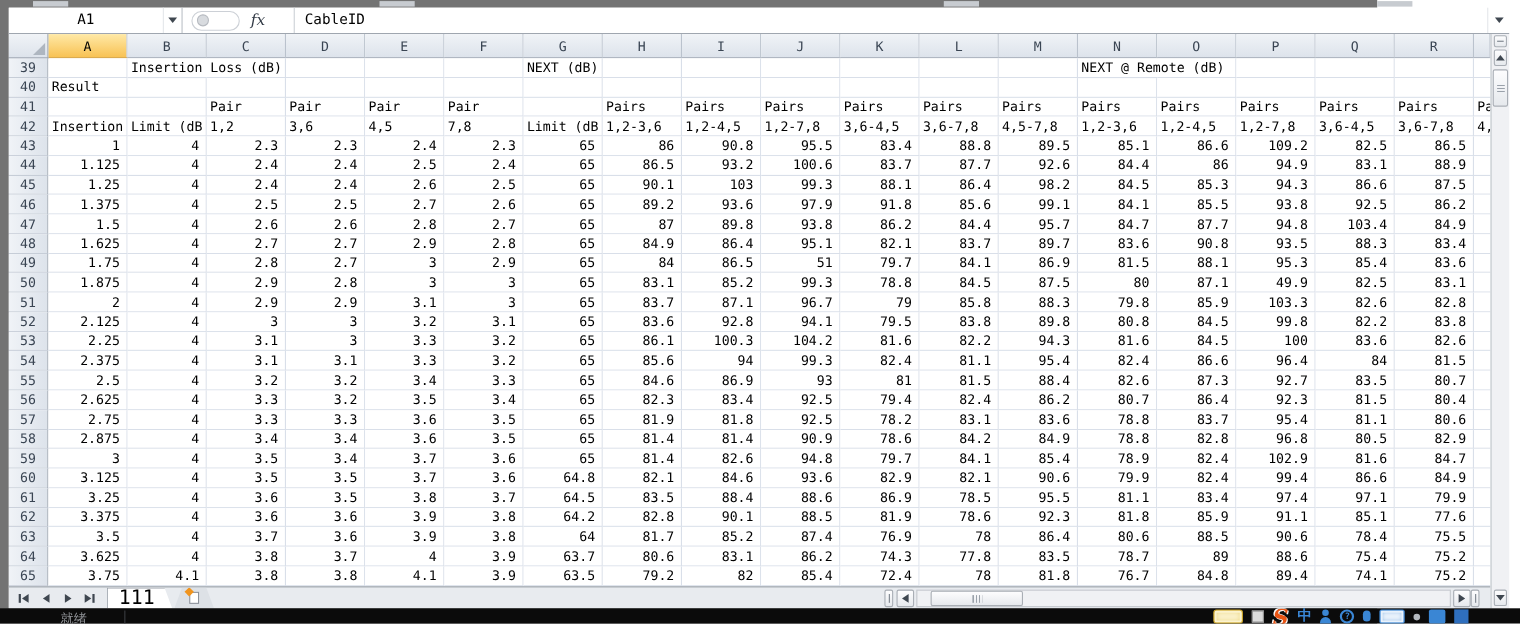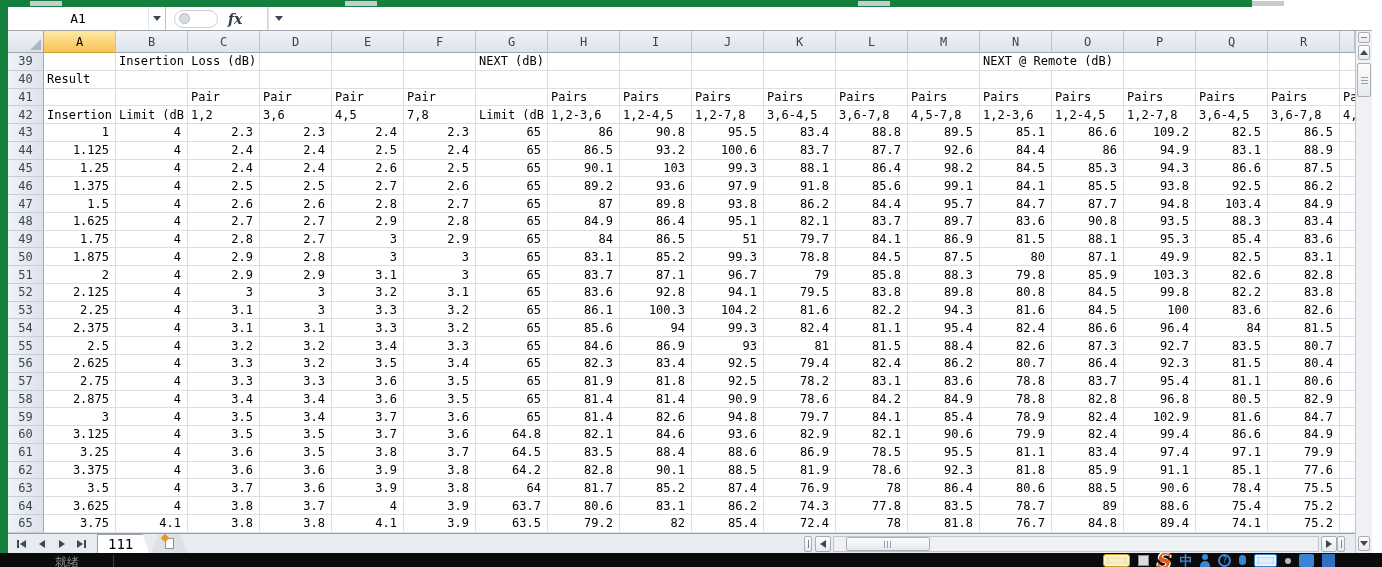--- a/index.html
+++ b/index.html
@@ -1,37 +1,37 @@
 <!DOCTYPE html>
 <html><head>
 <meta charset="utf-8">
 <style>
   * { margin:0; padding:0; box-sizing:border-box; }
   html,body { width:1382px; height:567px; overflow:hidden; }
-  .screen { position:relative; width:1252px; height:567px; background:#15803d;
+  .screen { position:relative; width:1252px; height:567px; background:#737373;
             font-family:"DejaVu Sans Mono","Liberation Mono",monospace; }
   .frag { position:absolute; top:1px; height:5px; width:32px; background:#c7cbd0; }
 
   .app { position:absolute; left:8px; top:7px; width:1364px; height:546px; background:#fff; }
 
   
   .fbar { height:24px; display:flex; align-items:stretch; background:#fff;
           border-bottom:1px solid #9fa6af; }
   .namebox { width:140px; display:flex; align-items:center; justify-content:center;
              font-size:13px; color:#000; }
   .nb-dd { width:17px; display:flex; align-items:center; justify-content:center;
            border-left:1px solid #e4e7ea; }
   .nb-sep { width:1px; background:#bcc1c7; }
   .fx-zone { width:102px; display:flex; align-items:center; padding-left:8px;
              border-right:1px solid #cdd1d6; }
   .pill { width:44px; height:18px; border:1px solid #ccd0d6; border-radius:9px;
           display:flex; align-items:center; padding-left:4px; }
   .circle { width:11px; height:11px; border-radius:50%; background:#d8dbdf; border:1px solid #b6bac0; }
   .fx { font-family:"DejaVu Serif","Liberation Serif",serif; font-style:italic;
-        font-size:14px; color:#343c47; margin-left:10px;font-weight:bold; }
+        font-size:14px; color:#343c47; margin-left:10px; }
   .fvalue { flex:1; display:flex; align-items:center; padding-left:9px; font-size:13px; color:#000; }
   .fb-exp { width:20px; display:flex; align-items:center; justify-content:center;
             border-left:1px solid #e4e7ea; }
 
   
   .main { display:flex; height:522px; }
   .sheetcol { width:1347px; }
   .colheads, .grow { display:grid; grid-template-columns:36px repeat(18,72px) 15px; }
   .colheads { height:22px; }
   .corner { position:relative; background:linear-gradient(#f0f3f7,#dde3eb);
@@ -75,21 +75,21 @@
   .vbar { width:2px; height:8px; background:#3f4750; }
 
   
   .tabbar { height:20px; background:#e8ebef; border-top:1px solid #99a0a9;
             position:relative; display:flex; align-items:center; }
   .navbtns { display:flex; gap:3px; padding-left:5px; }
   .nav { width:17px; height:16px; display:flex; align-items:center; justify-content:center; gap:1px; }
   .tab-active { margin-left:7px; height:19px; background:#fff;
                 clip-path:polygon(0 0, calc(100% - 7px) 0, 100% 100%, 0 100%);
                 box-shadow:inset 0 1px 0 #99a0a9, inset 1px 0 0 #99a0a9;
-                padding:0 16px 0 11px; display:flex; align-items:center; font-size:14px; color:#000; }
+                padding:0 16px 0 11px; display:flex; align-items:center; font-size:18px; color:#000; }
   .tab-insert { height:19px; width:36px; background:#dde1e6; margin-left:2px;
                 clip-path:polygon(7px 0, calc(100% - 7px) 0, 100% 100%, 0 100%);
                 display:flex; align-items:center; justify-content:center; }
   .sheet-ico { width:9px; height:11px; background:#fff; border:1px solid #8a9099; position:relative; }
   .sheet-ico i { position:absolute; left:-4px; top:-4px; width:6px; height:6px;
                  background:#f0941e; transform:rotate(45deg); }
   .hscroll { position:absolute; left:796px; top:2px; width:544px; height:16px; display:flex; }
   .hs-split { width:8px; margin-right:3px; display:flex; align-items:center; justify-content:center; }
   .hs-split i { width:1px; height:8px; background:#79818b; }
   .hs-btn { width:16px; display:flex; align-items:center; justify-content:center; }
@@ -145,20 +145,21 @@
       <div class="nb-dd">
           <span class="t-d"></span>
         </div>
       <div class="nb-sep"></div>
       <div class="fx-zone">
         <div class="pill">
           <span class="circle"></span>
         </div>
         <span class="fx">fx</span>
       </div>
+      <div class="fvalue">CableID</div>
       <div class="fb-exp">
           <span class="t-d"></span>
         </div>
     </div>
 
     <div class="main">
       <div class="sheetcol">
         <div class="colheads" id="col-heads">
           <div class="corner">
               <i></i>

